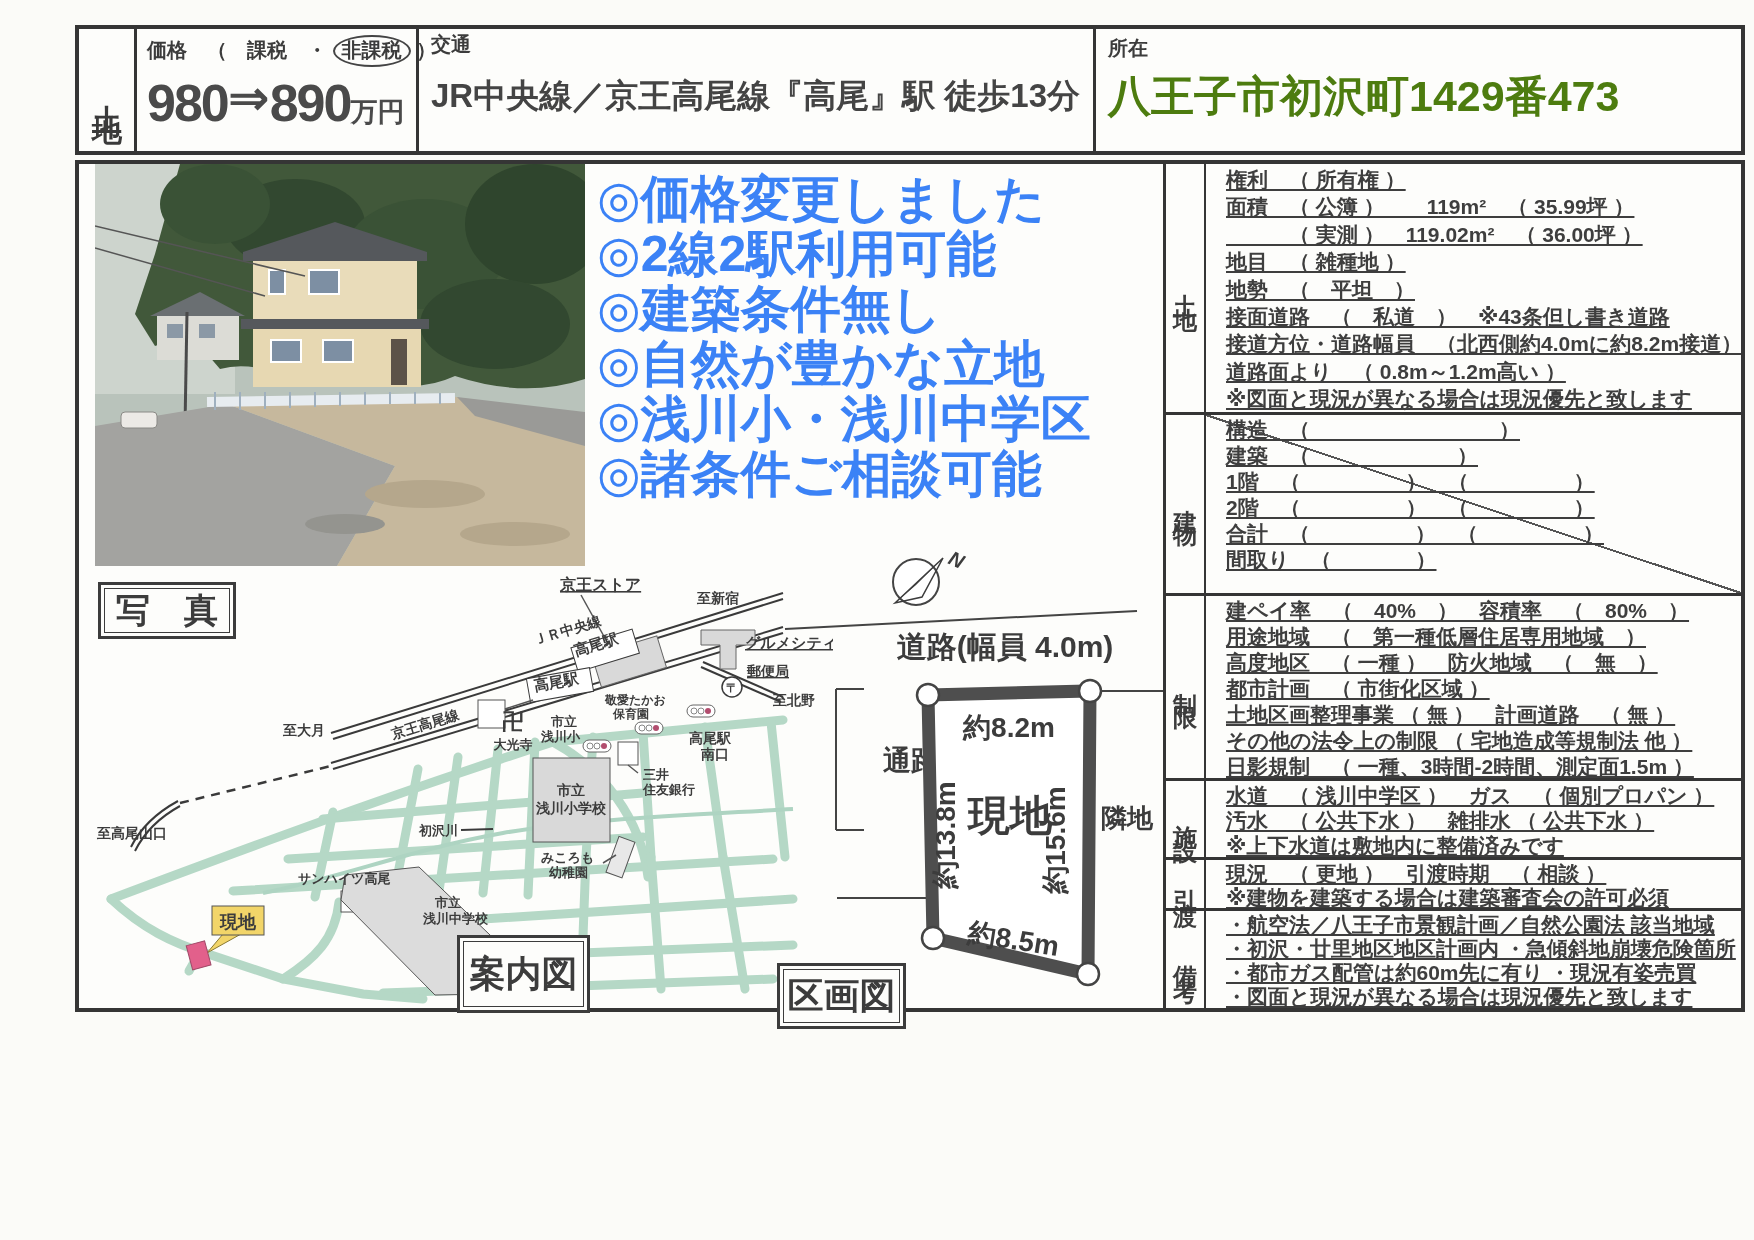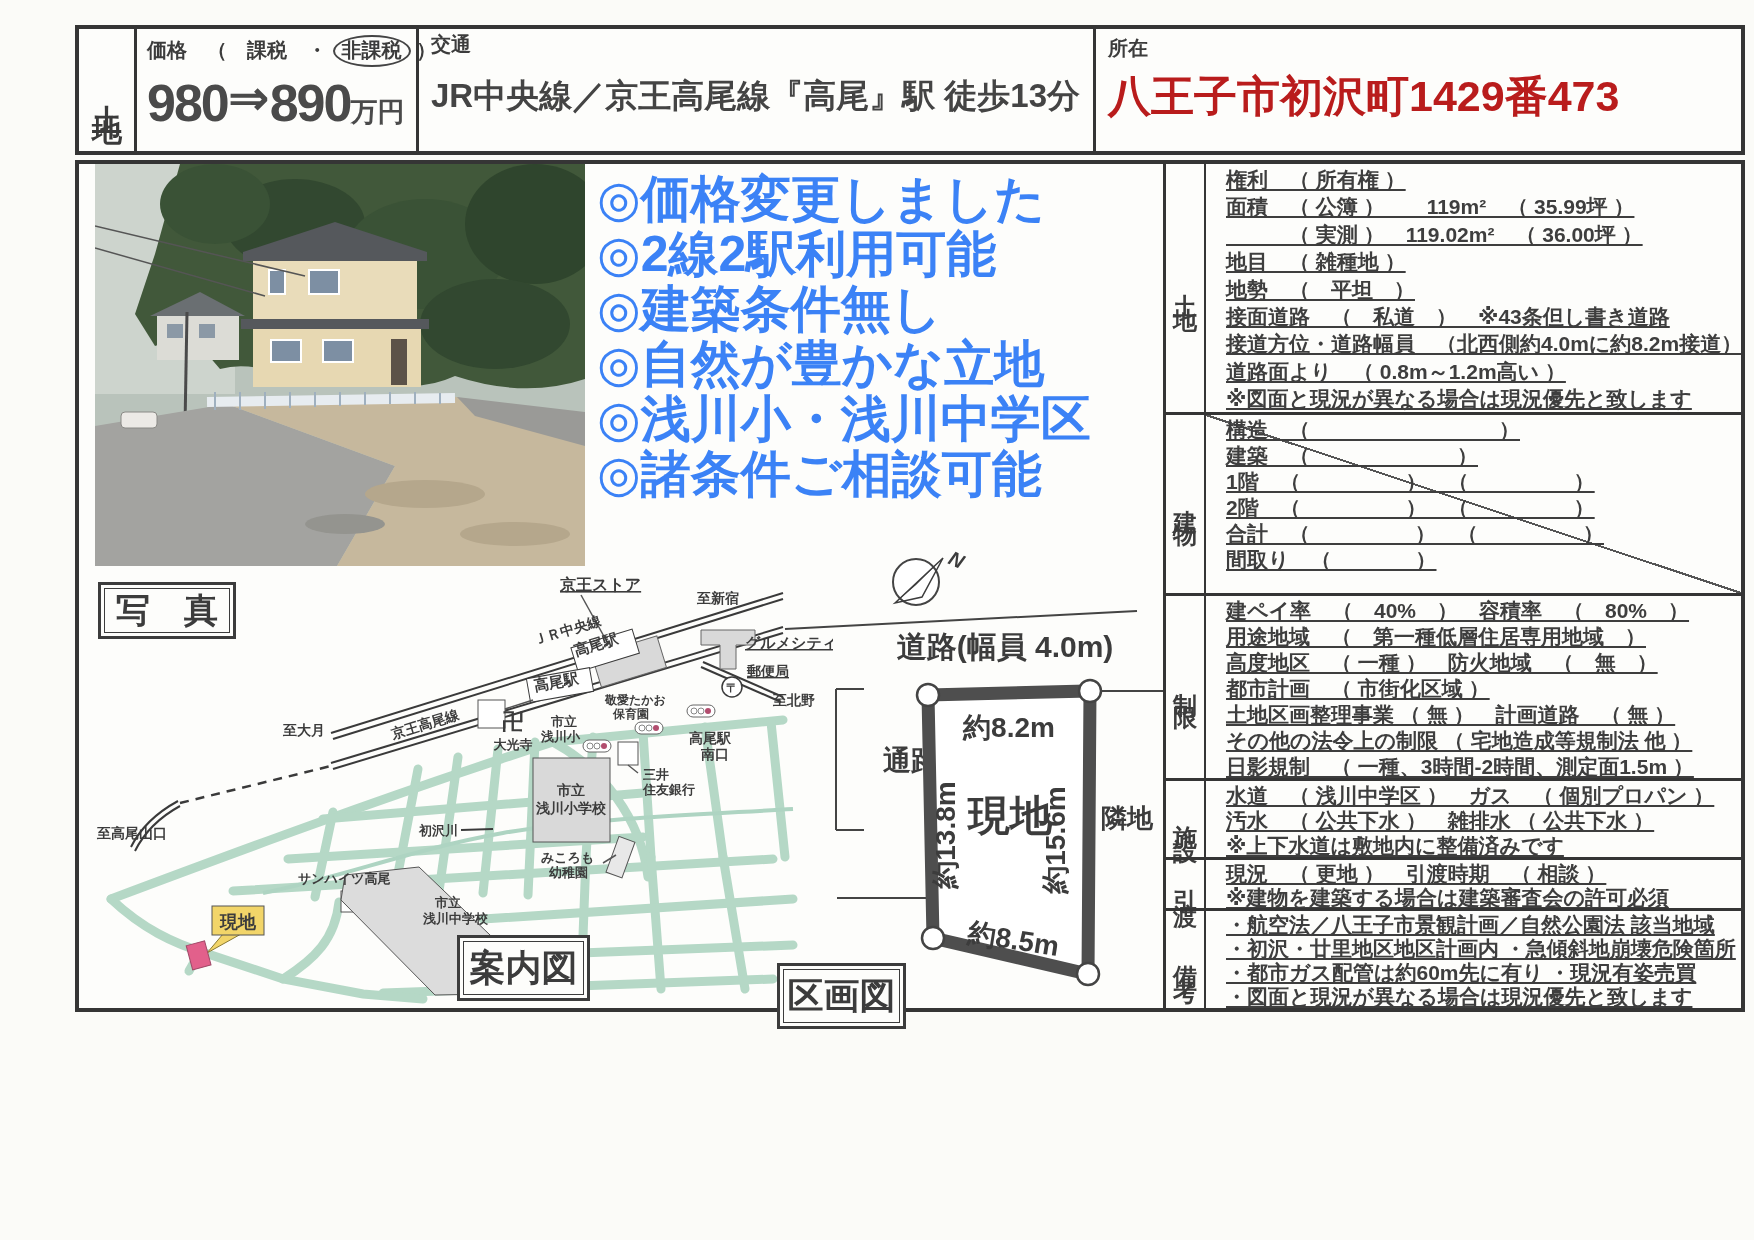--- a/index.html
+++ b/index.html
@@ -16,32 +16,32 @@
   .pricelabel{font-size:20px;font-weight:bold;white-space:nowrap;}
   .taxfree{display:inline-block;border:2px solid #444;border-radius:50%;padding:0 7px 1px 7px;}
   .bigprice{margin-top:2px;white-space:nowrap;font-weight:900;color:#4a4a4a;}
   .bigprice .num{font-size:52px;letter-spacing:-2px;}
   .bigprice .arrow{font-size:50px;vertical-align:6px;}
   .bigprice .unit{font-size:27px;}
   #h-transit{flex:1;padding:2px 6px 4px 12px;}
   .smlabel{font-size:20px;font-weight:bold;}
   #h-transit .val{font-size:33px;font-weight:900;margin-top:16px;white-space:nowrap;color:#444;}
   #h-loc{width:645px;padding:6px 6px 4px 12px;}
-  #h-loc .val{font-size:43px;font-weight:900;margin-top:6px;white-space:nowrap;color:#b91c1c;}
+  #h-loc .val{font-size:43px;font-weight:900;margin-top:6px;white-space:nowrap;color:#4d7c0f;}
   
   #main{left:75px;top:160px;width:1670px;height:852px;border:4px solid #353535;box-sizing:border-box;background:#fdfdfb;}
   #vdivider{left:1084px;top:0;width:3px;height:844px;background:#353535;}
   
   #photo{left:16px;top:0;width:490px;height:402px;overflow:hidden;}
   
   .capbox{border:3px solid #3c3c3c;box-shadow:inset 0 0 0 3px #fdfdfb,inset 0 0 0 4px #3c3c3c;
           display:flex;align-items:center;justify-content:center;background:#fdfdfb;
           font-weight:bold;color:#3c3c3c;box-sizing:border-box;z-index:5;}
   #cap-photo{left:19px;top:418px;width:138px;height:57px;font-size:34px;}
-  #cap-map{left:378px;top:771px;width:133px;height:66px;font-size:36px;}
+  #cap-map{left:378px;top:771px;width:133px;height:78px;font-size:36px;}
   #cap-plot{left:698px;top:799px;width:129px;height:66px;font-size:36px;}
   
   #highlights{left:518px;top:8px;width:566px;}
   .hl{font-size:50px;font-weight:900;line-height:55px;white-space:nowrap;color:#3b82f6;letter-spacing:0px;}
   
   #details{left:1087px;top:0;width:575px;height:844px;display:flex;flex-direction:column;}
   .drow{display:flex;box-sizing:border-box;}
   .drow + .drow{border-top:3px solid #353535;}
   .dlabel{width:38px;border-right:2px solid #353535;display:flex;align-items:center;justify-content:center;flex:none;}
   .dlabel span{writing-mode:vertical-rl;font-size:24px;font-weight:bold;letter-spacing:14px;}

